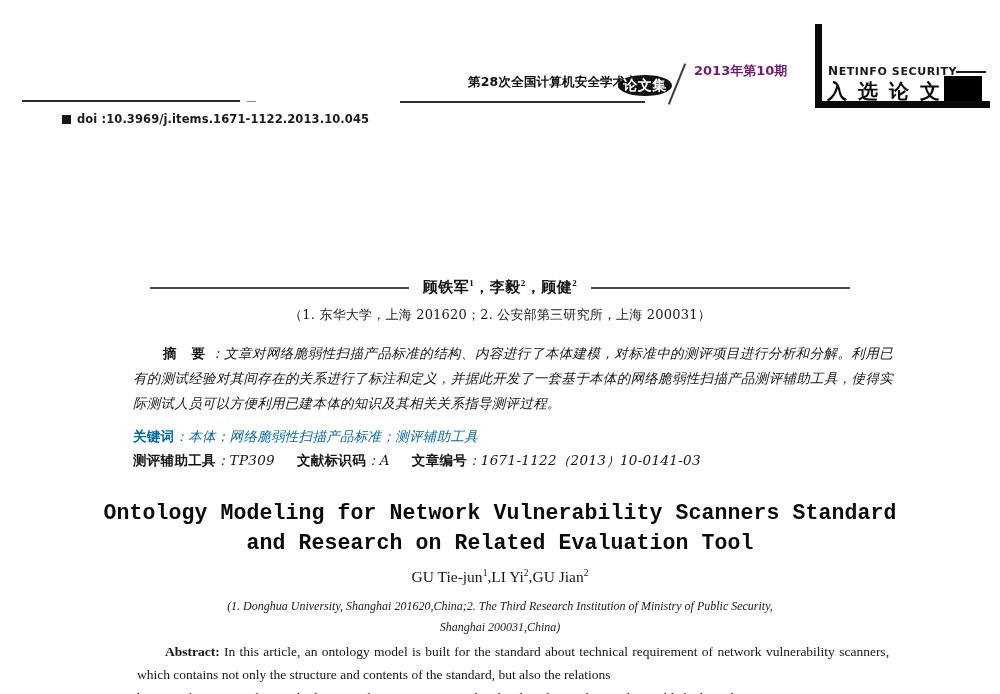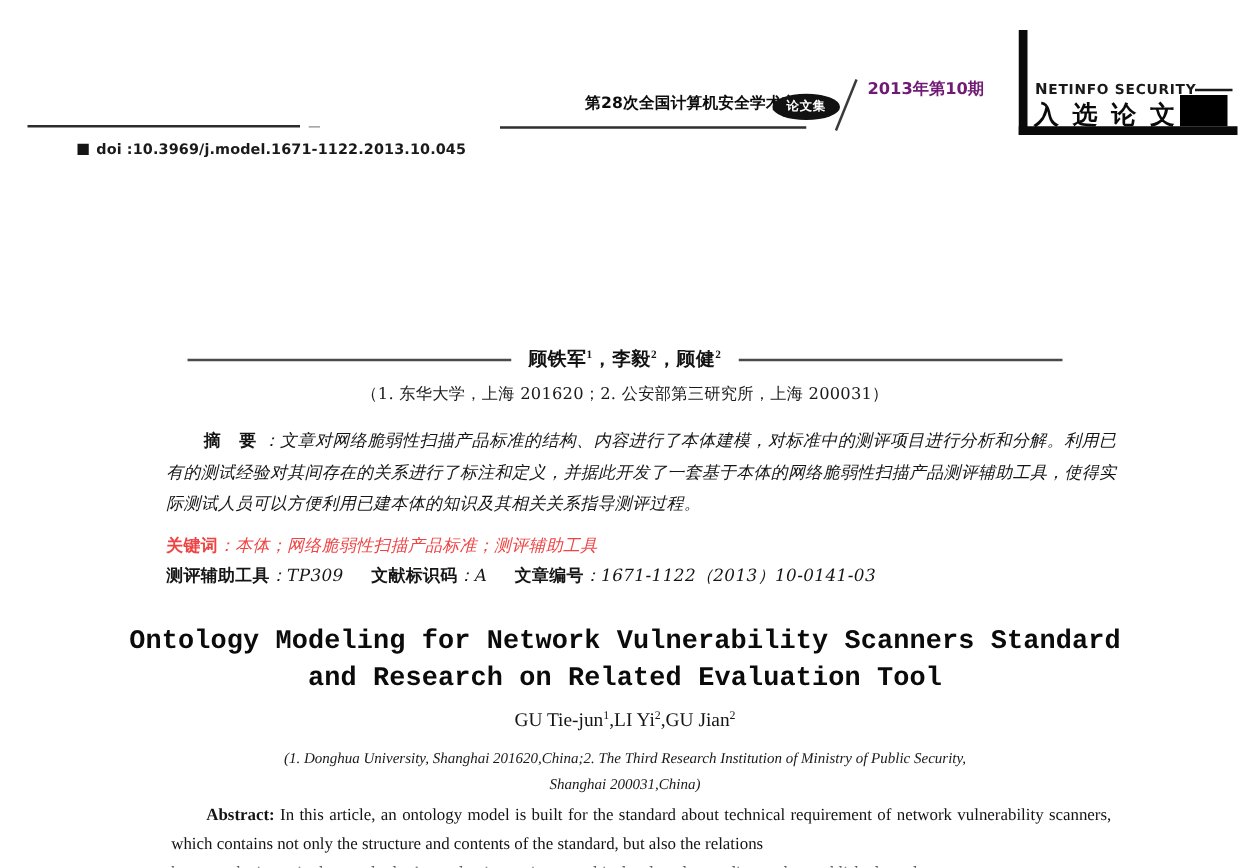--- a/index.html
+++ b/index.html
@@ -72,21 +72,21 @@
   .conf-badge {
     position: absolute;
     left: 618px;
     top: 75px;
     width: 54px;
     height: 21px;
     background: #121212;
     border-radius: 50% / 50%;
     color: #ffffff;
     font-family: "DejaVu Sans", sans-serif;
-    font-size: 10px;
+    font-size: 14px;
     font-weight: bold;
     line-height: 21px;
     text-align: center;
     letter-spacing: 0.5px;
   }
 
   .slash {
     position: absolute;
     left: 676px;
     top: 62px;
@@ -269,21 +269,21 @@
     letter-spacing: 5px;
   }
 
   .kw-cn {
     position: absolute;
     left: 133px;
     top: 428px;
     width: 790px;
     font-family: "DejaVu Serif", "Liberation Serif", serif;
     font-size: 13.5px;
-    color: #ef4444;
+    color: #0369a1;
     letter-spacing: 0.3px;
     font-style: italic;
   }
   .kw-cn .lbl { font-weight: bold; font-style: normal; }
 
   .clsline {
     position: absolute;
     left: 133px;
     top: 452px;
     width: 790px;
@@ -390,21 +390,21 @@
       <div class="logo-h-bar"></div>
       <div class="logo-brand"><span class="n-cap">N</span><span>ETINFO SECURITY</span></div>
       <div class="brand-rule"></div>
       <div class="logo-cn">入选论文</div>
       <div class="logo-square"></div>
     </div>
   </div>
 
   <div class="doi-row">
     <span class="doi-marker"></span>
-    <span class="doi-text">doi :10.3969/j.model.1671-1122.2013.10.045</span>
+    <span class="doi-text">doi :10.3969/j.items.1671-1122.2013.10.045</span>
   </div>
 
 
   <div class="authors-cn-wrap">
     <span class="auth-rule"></span>
     <span class="authors-cn">顾铁军<sup>1</sup>，李毅<sup>2</sup>，顾健<sup>2</sup></span>
     <span class="auth-rule"></span>
   </div>
 
   <div class="affil-cn">（1. 东华大学，上海 201620；2. 公安部第三研究所，上海 200031）</div>

